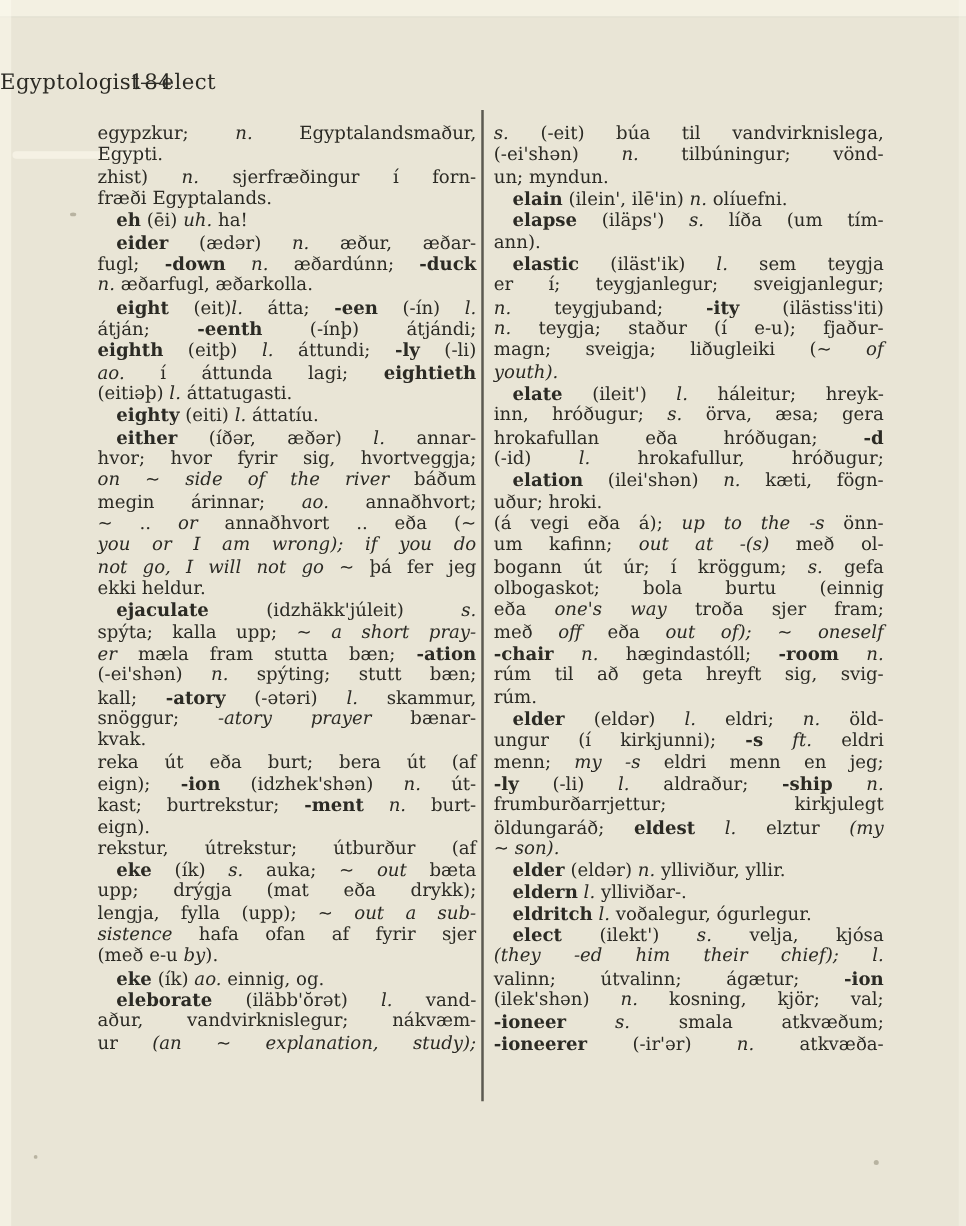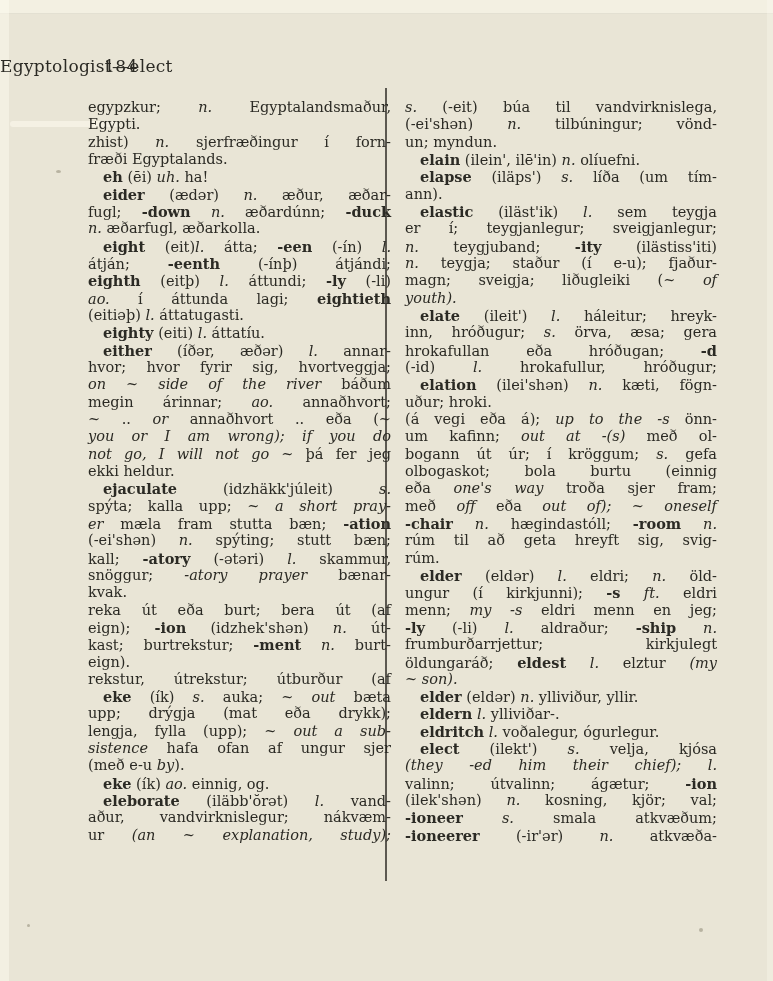--- a/index.html
+++ b/index.html
@@ -43,21 +43,20 @@
   .header{
     position:absolute;left:0;top:55px;width:773px;height:22px;
     font-size:17px;line-height:22px;
   }
   .page-number{position:absolute;left:104px;top:0;letter-spacing:0.5px;}
   .running-title{position:absolute;left:0;top:0;width:773px;text-align:left;letter-spacing:0.3px;}
 
   .column{
     position:absolute;top:99px;
     font-size:14.5px;
-    margin-left:10px;
   }
   .column-left{left:78px;width:303px;}
   .column-right{left:395px;width:312px;}
 
   .divider{
     position:absolute;left:385px;top:88px;width:2px;height:793px;
     background:#43413a;opacity:0.85;
   }
 
   .line{
@@ -121,21 +120,21 @@
       <div class="line"><span>snöggur; </span><span class="seg-i">-atory prayer</span><span> bænar-</span></div>
       <div class="line nj"><span>kvak.</span></div>
       <div class="line"><span>reka út eða burt; bera út (af</span></div>
       <div class="line"><span>eign); </span><span class="seg-b">-ion</span><span> (idzhek'shən) </span><span class="seg-i">n.</span><span> út-</span></div>
       <div class="line"><span>kast; burtrekstur; </span><span class="seg-b">-ment</span><span> </span><span class="seg-i">n.</span><span> burt-</span></div>
       <div class="line nj"><span>eign).</span></div>
       <div class="line"><span>rekstur, útrekstur; útburður (af</span></div>
       <div class="line ind"><span class="seg-b">eke</span><span> (ík) </span><span class="seg-i">s.</span><span> auka; ~ </span><span class="seg-i">out</span><span> bæta</span></div>
       <div class="line"><span>upp; drýgja (mat eða drykk);</span></div>
       <div class="line"><span>lengja, fylla (upp); ~ </span><span class="seg-i">out a sub-</span></div>
-      <div class="line"><span class="seg-i">sistence</span><span> hafa ofan af ungur sjer</span></div>
+      <div class="line"><span class="seg-i">sistence</span><span> hafa ofan af fyrir sjer</span></div>
       <div class="line nj"><span>(með e-u </span><span class="seg-i">by</span><span>).</span></div>
       <div class="line ind nj"><span class="seg-b">eke</span><span> (ík) </span><span class="seg-i">ao.</span><span> einnig, og.</span></div>
       <div class="line ind"><span class="seg-b">eleborate</span><span> (iläbb'ŏrət) </span><span class="seg-i">l.</span><span> vand-</span></div>
       <div class="line"><span>aður, vandvirknislegur; nákvæm-</span></div>
       <div class="line"><span>ur </span><span class="seg-i">(an ~ explanation, study);</span></div>
     </div>
   <div class="column column-right">
       <div class="line"><span class="seg-i">s.</span><span> (-eit) búa til vandvirknislega,</span></div>
       <div class="line"><span>(-ei'shən) </span><span class="seg-i">n.</span><span> tilbúningur; vönd-</span></div>
       <div class="line nj"><span>un; myndun.</span></div>

